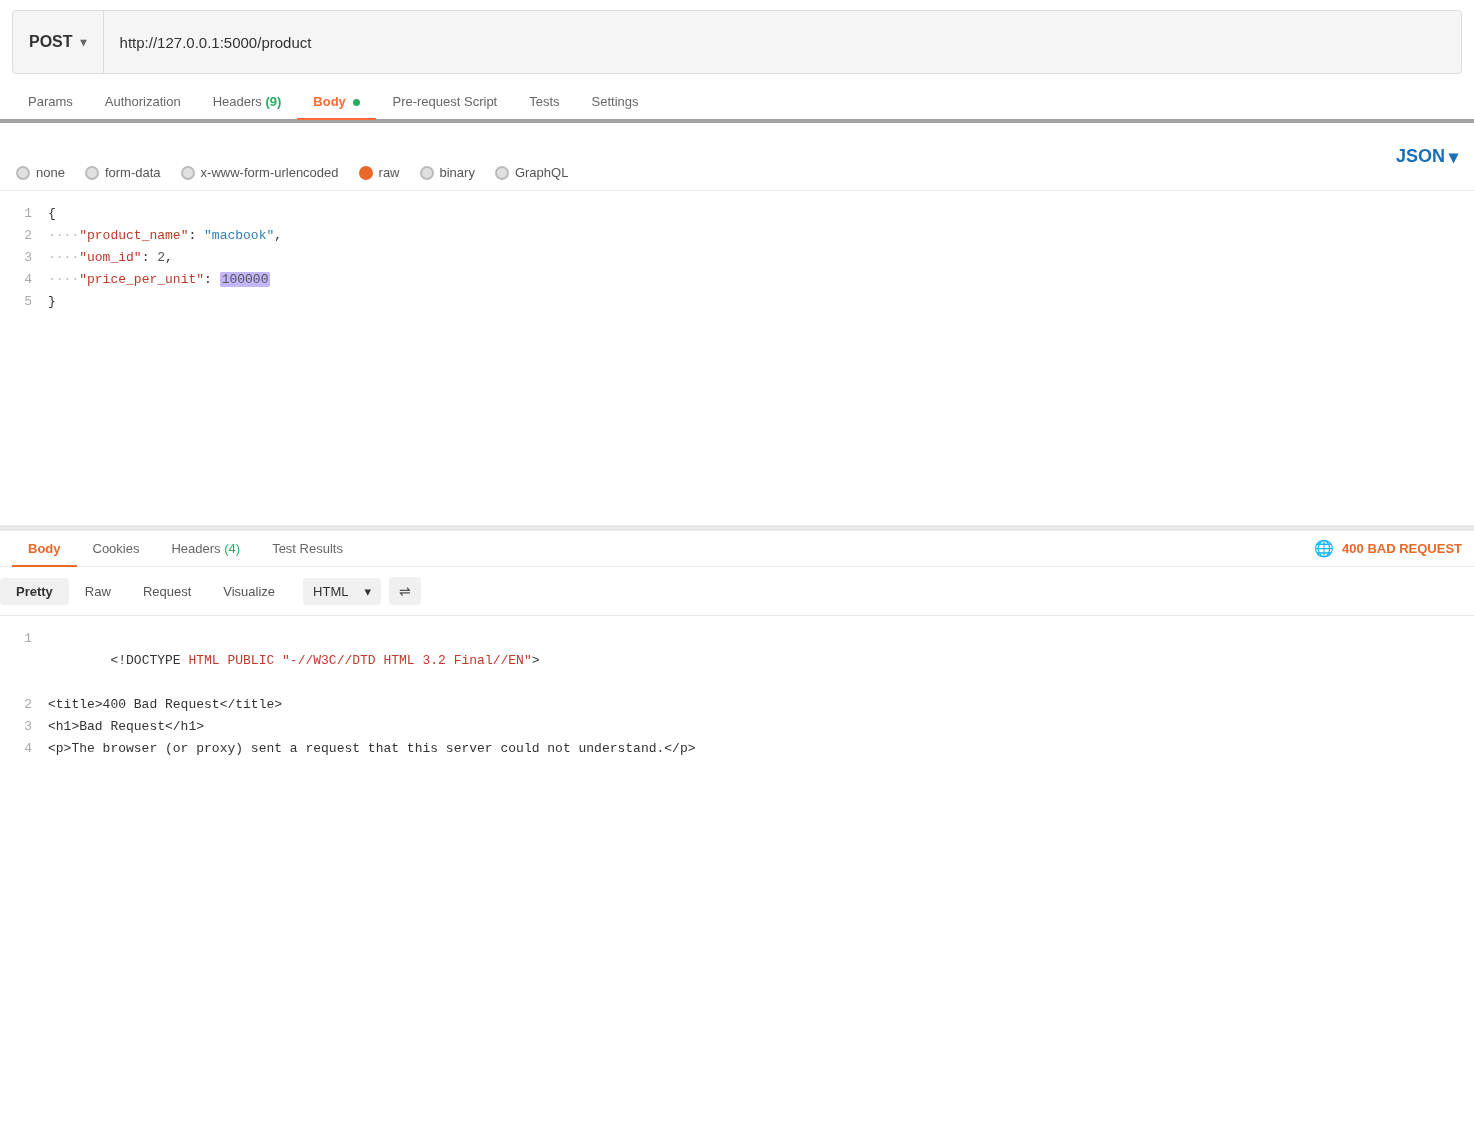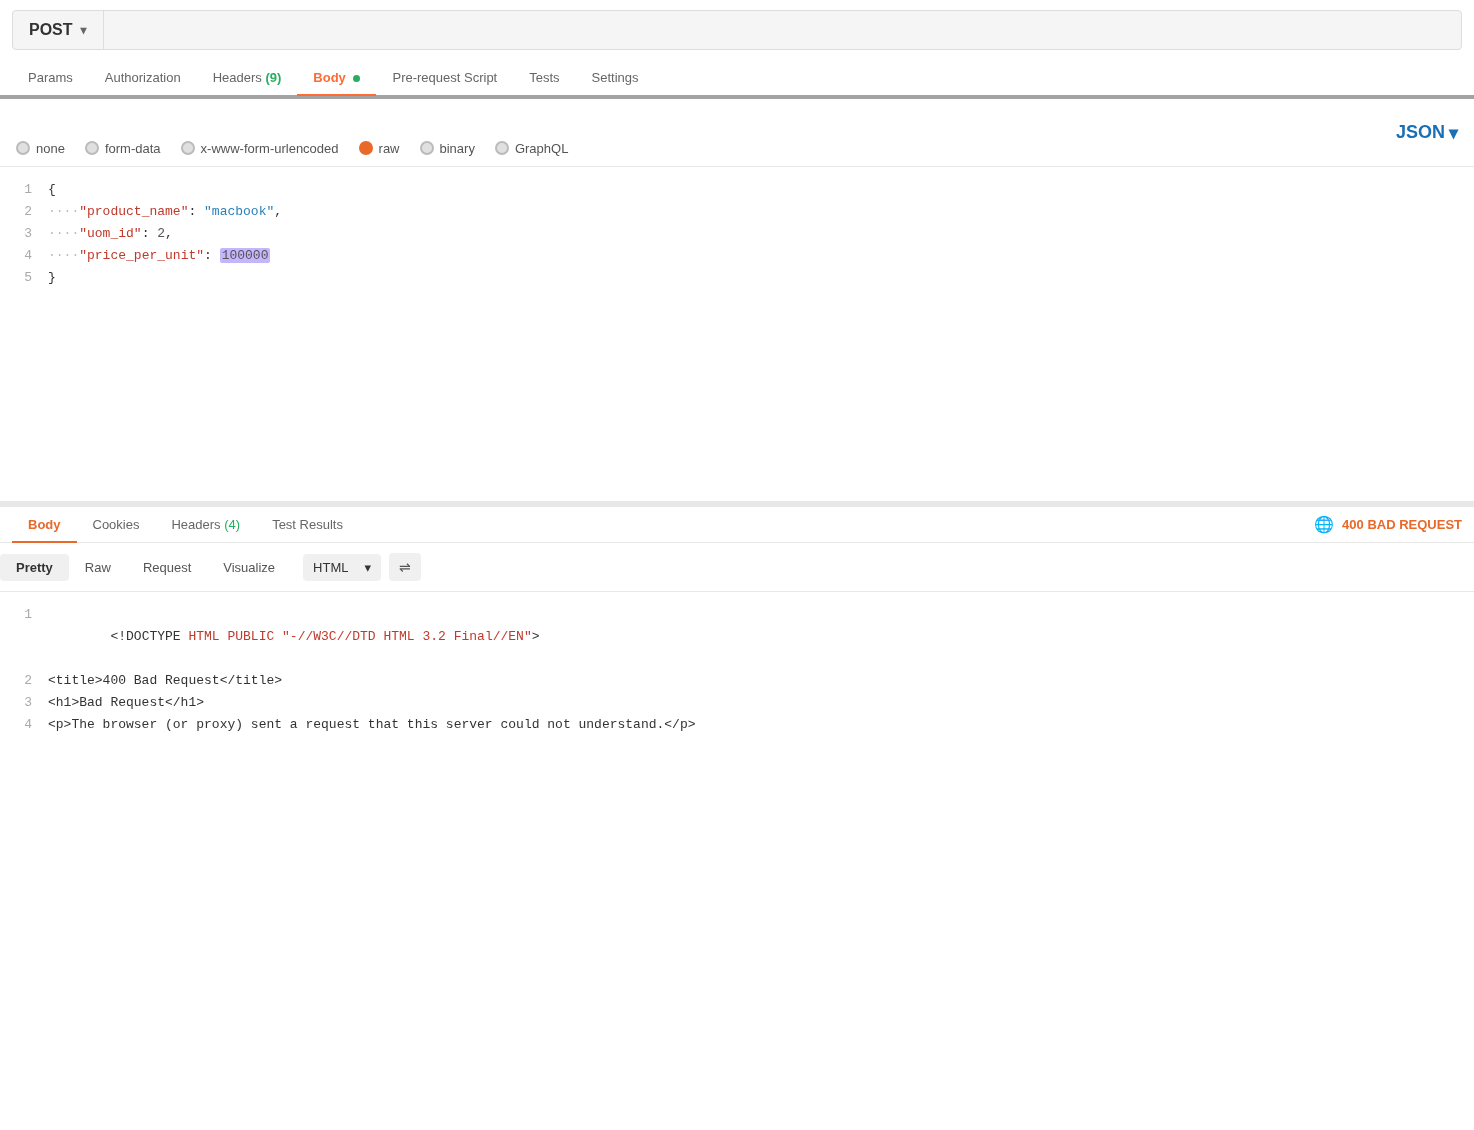--- a/index.html
+++ b/index.html
@@ -11,21 +11,21 @@
     }
 
     
     .url-bar {
       display: flex;
       align-items: center;
       border: 1px solid #ddd;
       background: #f5f5f5;
       margin: 10px 12px;
       border-radius: 4px;
-      height: 40px;
+      height: 64px;
     }
     .method-dropdown {
       display: flex;
       align-items: center;
       gap: 8px;
       padding: 0 16px;
       font-weight: 700;
       font-size: 16px;
       color: #333;
       border-right: 1px solid #ddd;
@@ -92,20 +92,21 @@
     
     .body-types-row {
       display: flex;
       align-items: center;
       gap: 20px;
       padding: 10px 16px;
       border-bottom: 1px solid #e8e8e8;
     }
     .radio-option {
       display: flex;
+      align-items: center;
       gap: 6px;
       font-size: 13px;
       color: #555;
       cursor: pointer;
       margin-top: 32px;
     }
     .radio-circle {
       width: 14px;
       height: 14px;
       border-radius: 50%;
@@ -272,20 +273,21 @@
     .resp-black { color: #333; }
   </style>
 </head>
 <body>
 
 <div class="url-bar">
   <div class="method-dropdown">
     <span>POST</span>
     <span class="chevron">▾</span>
   </div>
+  <input class="url-input" type="text" value="http://127.0.0.1:5000/product" style="">
 </div>
 
 <div class="tabs-row">
   <div class="tab">
     <span>Params</span>
   </div>
   <div class="tab">
     <span>Authorization</span>
   </div>
   <div class="tab">

